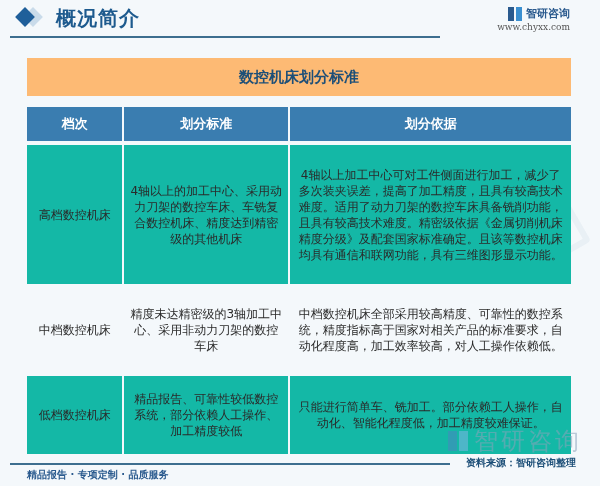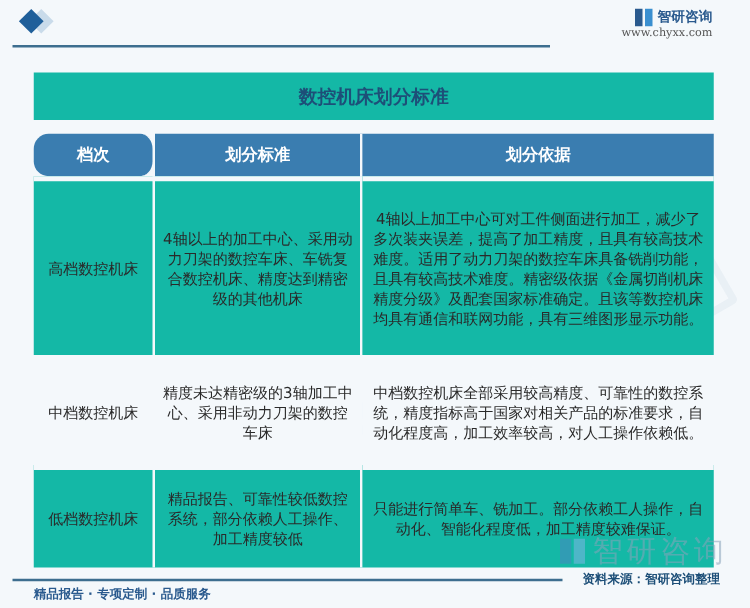--- a/index.html
+++ b/index.html
@@ -43,21 +43,21 @@
   .brand-logo {
     width: 14px; height: 14px; position: relative;
   }
   .brand-logo .a { position:absolute; left:0; top:0; width:6px; height:14px; background:#2a5a8e; }
   .brand-logo .b { position:absolute; left:8px; top:0; width:6px; height:14px; background:#3a8fd0; }
   .brand-name { font-size: 11px; color: #2a5a8e; font-weight: bold; }
   .brand-url { font-size: 9px; color: #555; font-family: "DejaVu Serif", serif; margin-top: 1px; }
 
   .table-title {
     position: absolute; left: 27px; top: 58px; width: 544px; height: 38px;
-    background: #14b8a6;
+    background: #fdba74;
     text-align: center; line-height: 38px;
     font-size: 15px; font-weight: bold; color: #1d4f78;
     font-family: "DejaVu Serif", serif;
   }
   table {
     position: absolute; left: 27px; top: 107px; width: 544px;
     border-collapse: separate; border-spacing: 0;
   }
   th {
     background: #3a7db0; color: #fff; font-size: 13px; font-weight: bold;
@@ -66,21 +66,21 @@
   }
   th:last-child { border-right: none; }
   td {
     background: #14b8a6; font-size: 12px; line-height: 16px;
     text-align: center; vertical-align: middle; padding: 4px 6px;
     border-right: 2px solid #f4f8fb; border-top: 4px solid #f4f8fb;
     color: #2a2a2a;
   }
   td:last-child { border-right: none; }
   tr.alt td { background: #f4f8fb; }
-  .col1 { width: 95px; border-radius: 12px; }
+  .col1 { width: 95px; }
   .col2 { width: 162px; }
   .col3 { width: 274px; }
 
   .footer-line {
     position: absolute; left: 10px; top: 463px; width: 440px; height: 2px;
     background: #3d6e8f;
   }
   .footer-left {
     position: absolute; left: 12px; top: 468px; font-size: 10px; color: #2a5a8e; font-weight: bold; padding-left: 15px;
   }
@@ -99,20 +99,21 @@
 </head>
 <body>
 
 <div class="wm" style="left:60px;top:140px;"></div>
 <div class="wm" style="left:520px;top:200px;"></div>
 <div class="wm" style="left:230px;top:300px;"></div>
 
 <div class="header">
   <div class="diamond-shadow"></div>
   <div class="diamond"></div>
+  <div class="title">概况简介</div>
   <div class="header-line"></div>
   <div class="brand">
     <div class="brand-row">
       <div class="brand-logo">
           <div class="a"></div>
           <div class="b"></div>
         </div>
       <span class="brand-name">智研咨询</span>
     </div>
     <div class="brand-url">www.chyxx.com</div>

